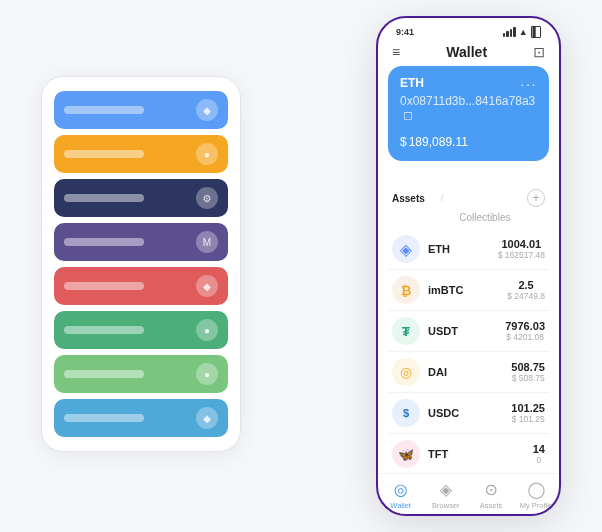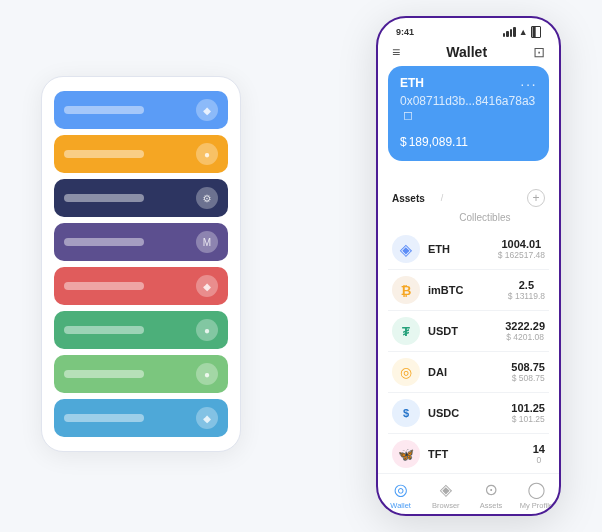--- a/index.html
+++ b/index.html
@@ -379,31 +379,31 @@
         </div>
       </div>
 
       <div class="asset-item">
         <div class="asset-left">
           <div class="asset-icon" style="background:#f9f0e6; color:#f5a623; font-size:13px; font-weight:700;">₿</div>
           <span class="asset-name">imBTC</span>
         </div>
         <div class="asset-right">
           <div class="asset-amount">2.5</div>
-          <div class="asset-usd">$ 13119.8</div>
+          <div class="asset-usd">$ 24749.8</div>
         </div>
       </div>
 
       <div class="asset-item">
         <div class="asset-left">
           <div class="asset-icon" style="background:#e6f7f0; color:#26a17b; font-size:13px; font-weight:700;">₮</div>
           <span class="asset-name">USDT</span>
         </div>
         <div class="asset-right">
-          <div class="asset-amount">3222.29</div>
+          <div class="asset-amount">7976.03</div>
           <div class="asset-usd">$ 4201.08</div>
         </div>
       </div>
 
       <div class="asset-item">
         <div class="asset-left">
           <div class="asset-icon" style="background:#fef6e4; color:#f5a623; font-size:14px;">◎</div>
           <span class="asset-name">DAI</span>
         </div>
         <div class="asset-right">

